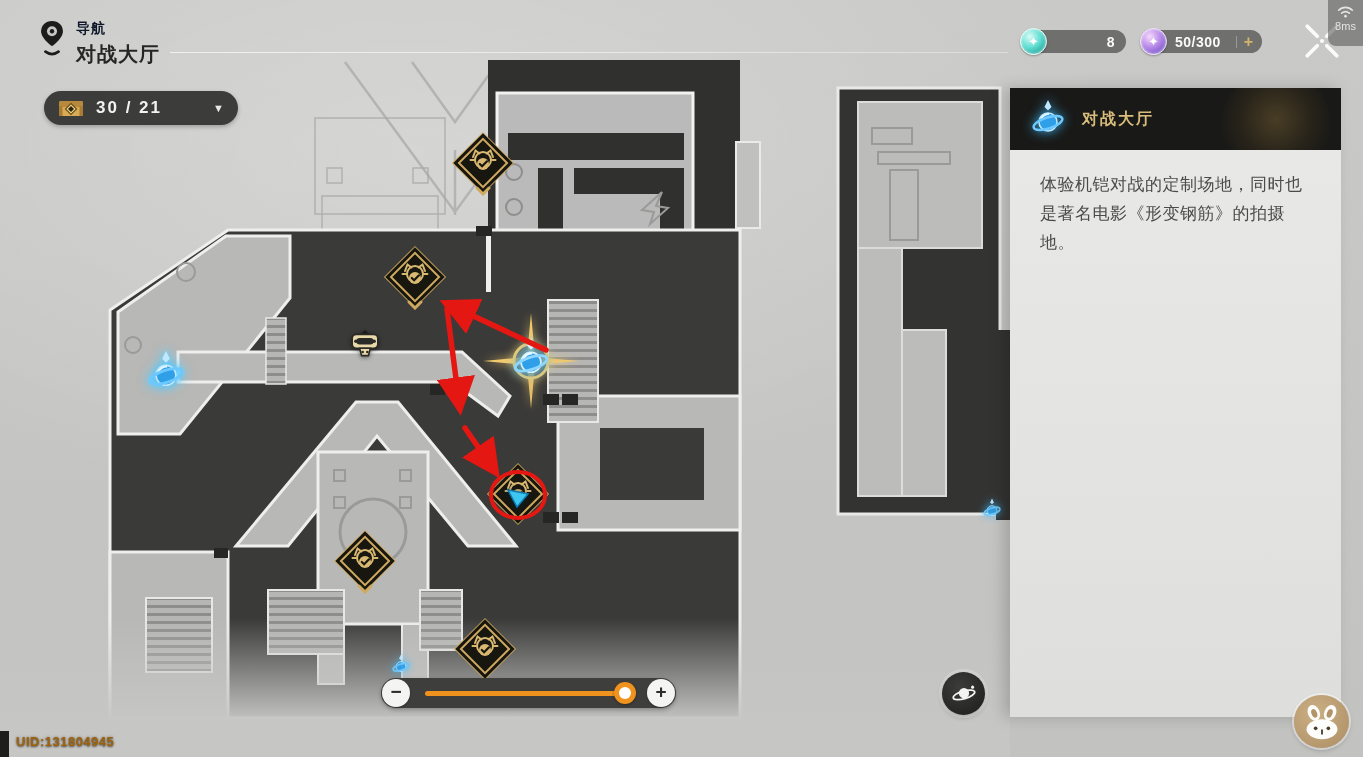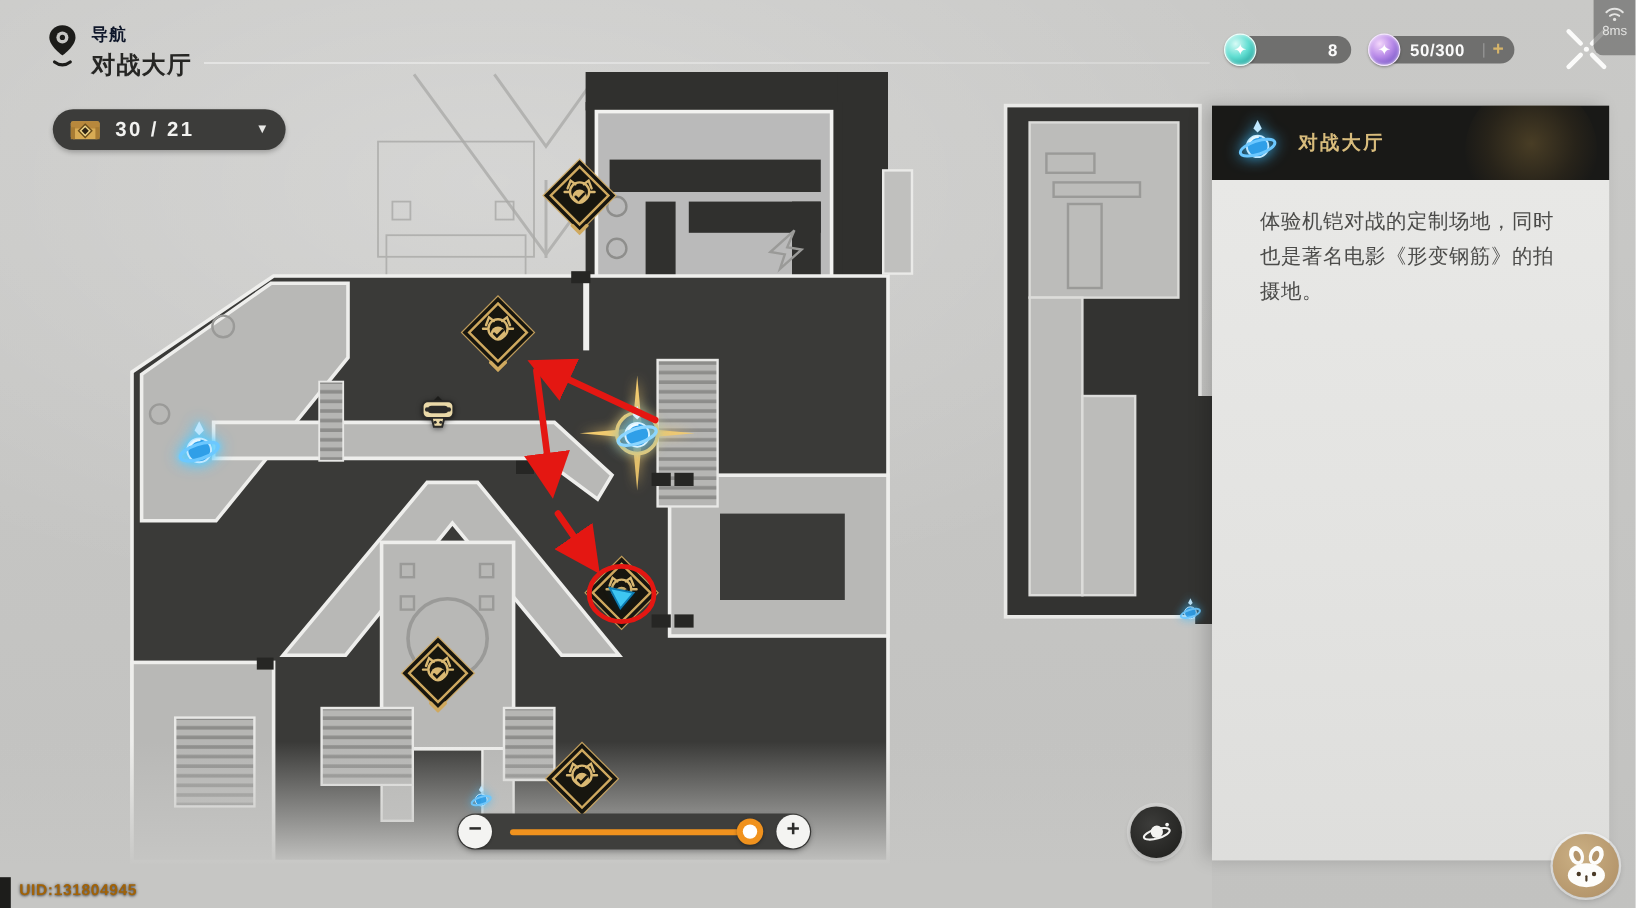--- a/index.html
+++ b/index.html
@@ -81,21 +81,21 @@
 
   
   #info-panel { position:absolute; left:1010px; top:88px; width:331px; height:629px; z-index:60;
     background:linear-gradient(180deg,#e9e9e7 0%, #e3e3e1 60%, #dededc 100%);
     box-shadow:-6px 0 14px rgba(0,0,0,.18); }
   #panel-header { position:relative; height:62px; background:#191917; display:flex; align-items:center; padding:0 20px; overflow:hidden; }
   #panel-header::after { content:""; position:absolute; right:10px; top:-18px; width:110px; height:110px; border-radius:50%;
     background:radial-gradient(circle at 50% 45%, rgba(150,120,60,.38), rgba(90,70,35,.22) 45%, rgba(0,0,0,0) 70%); }
   #panel-title { color:#d8bc7c; font-size:16px; font-weight:bold; margin-left:16px; letter-spacing:2px; }
   #panel-anchor-icon { width:36px; height:40px; filter:drop-shadow(0 0 6px rgba(60,190,255,.95)); }
-  #panel-desc { padding:20px 40px; font-size:17px; line-height:1.72; color:#4b4b49; letter-spacing:.5px; }
+  #panel-desc { padding:20px 30px; font-size:17px; line-height:1.72; color:#4b4b49; letter-spacing:.5px; }
   #teleport-button { position:absolute; left:33px; bottom:14px; width:265px; height:37px;
     background:#fcfcfb; border:1px solid #cfcfca; border-radius:19px;
     box-shadow:0 0 0 4px rgba(255,255,255,.5), 0 2px 6px rgba(0,0,0,.14);
     display:flex; align-items:center; justify-content:center;
     font-size:18px; font-weight:bold; color:#303030; letter-spacing:9px; text-indent:9px; cursor:pointer; }
 
   
   #zoom-slider { position:absolute; left:381px; top:678px; width:295px; height:30px; z-index:50;
     background:#3e3e3c; border-radius:15px; box-shadow:0 2px 4px rgba(0,0,0,.25); }
   .slider-btn { position:absolute; top:1px; width:28px; height:28px; border-radius:50%;

